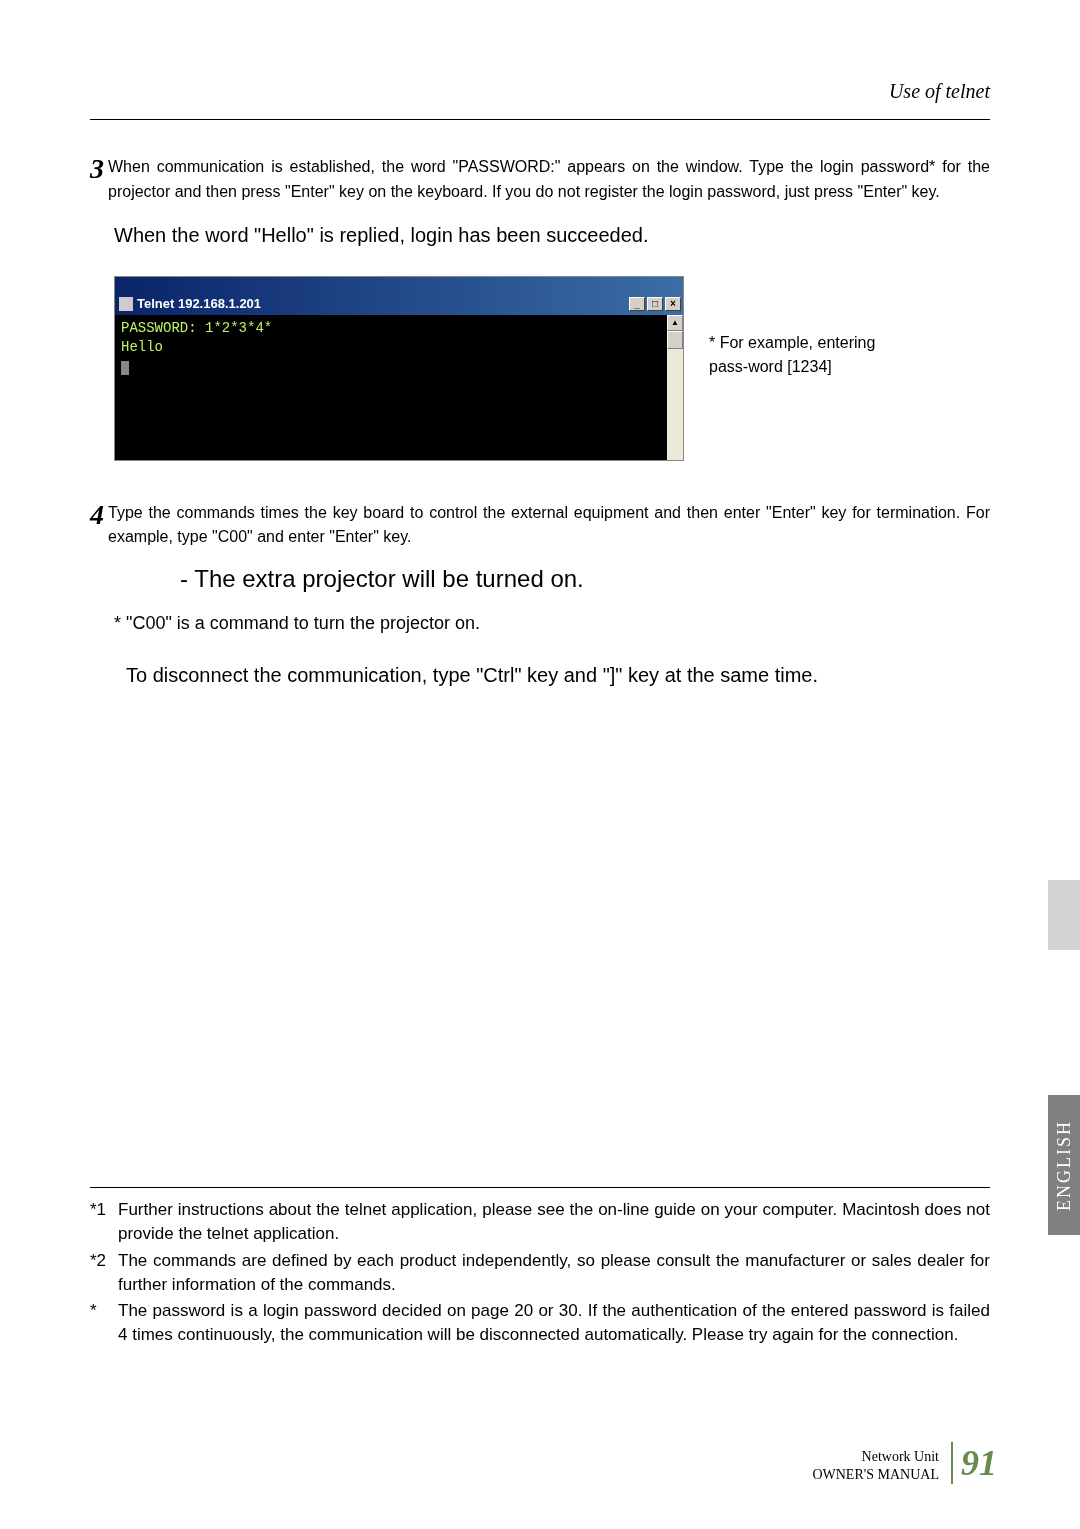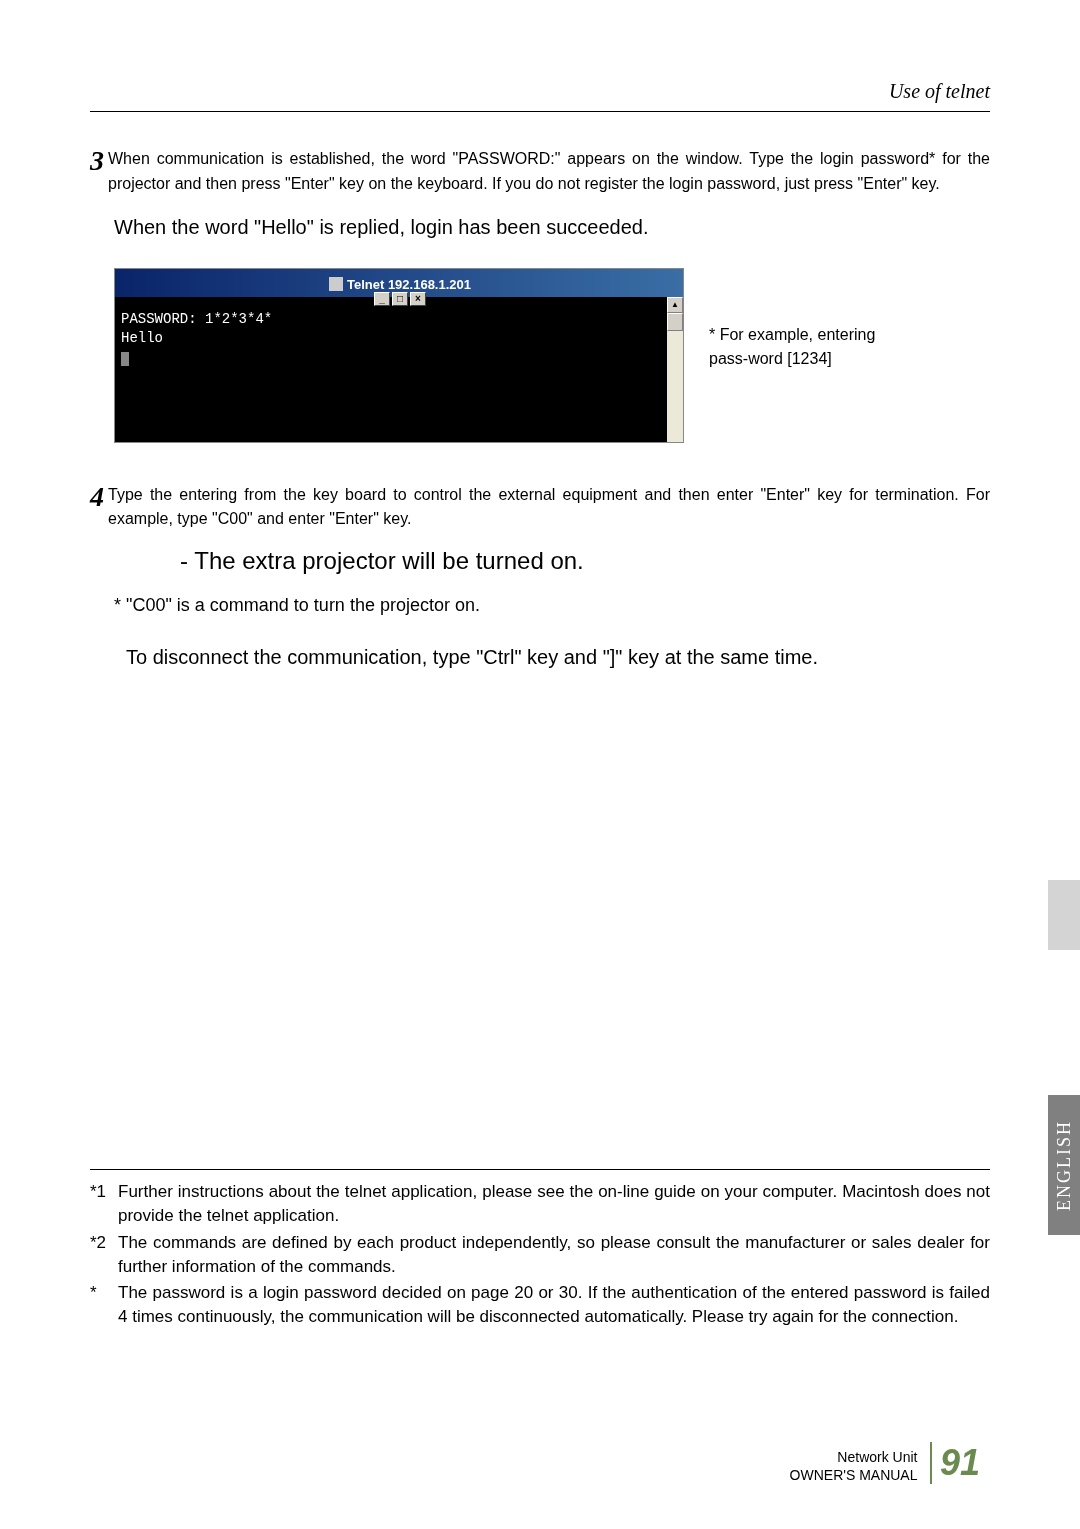--- a/index.html
+++ b/index.html
@@ -9,21 +9,21 @@
       background: #fff;
       font-family: Arial, sans-serif;
       position: relative;
       padding: 80px 90px 60px 90px;
     }
     .header-section {
       text-align: right;
       font-style: italic;
       font-family: Georgia, serif;
       font-size: 20px;
-      padding-bottom: 8px;
+      padding-bottom: 16px;
       border-bottom: 1.5px solid #000;
       margin-bottom: 35px;
     }
     .step {
       display: flex;
       align-items: flex-start;
       margin-bottom: 15px;
     }
     .step-num {
       font-family: Georgia, 'Times New Roman', serif;
@@ -54,26 +54,25 @@
     .telnet-window {
       width: 570px;
       border: 1px solid #888;
     }
     .telnet-titlebar {
       background: linear-gradient(to right, #0a246a, #3a6ea5);
       color: #fff;
       display: flex;
       align-items: center;
       justify-content: space-between;
-      padding: 8px 2px 2px 4px;
+      padding: 18px 2px 2px 4px;
       font-size: 13px;
       font-weight: bold;
       font-family: Tahoma, Arial, sans-serif;
-      height: 28px;
-      flex-direction: column;
+      height: 38px;
     }
     .titlebar-left {
       display: flex;
       align-items: center;
       gap: 4px;
     }
     .telnet-icon {
       width: 14px;
       height: 14px;
       background: #ccc;
@@ -99,24 +98,24 @@
       font-family: Arial;
       line-height: 1;
     }
     .telnet-body-wrap {
       display: flex;
       background: #000;
       height: 145px;
     }
     .telnet-body {
       flex: 1;
-      color: #ffffff;
+      color: #bef264;
       font-family: 'Courier New', monospace;
       font-size: 14px;
-      padding: 13px 6px;
+      padding: 4px 6px;
       line-height: 1.4;
       white-space: pre;
     }
     .telnet-scroll {
       width: 16px;
       background: #d4d0c8;
       display: flex;
       flex-direction: column;
     }
     .scroll-btn {
@@ -204,23 +203,23 @@
       top: 1095px;
       height: 140px;
     }
     .side-tab span {
       writing-mode: vertical-rl;
       transform: rotate(180deg);
     }
     .page-footer {
       position: absolute;
       bottom: 45px;
-      right: 100px;
+      right: 83px;
       text-align: right;
-      font-family: Liberation Sans, sans-serif;
+      font-family: Liberation Serif, serif;
     }
     .page-footer-label {
       font-size: 14px;
       display: inline-block;
       text-align: right;
       line-height: 1.3;
       vertical-align: bottom;
       margin-right: 8px;
     }
     .page-num-wrap {
@@ -278,21 +277,21 @@
         <div class="scroll-thumb"></div>
         <div class="scroll-track"></div>
       </div>
     </div>
   </div>
   <div class="telnet-note">* For example, entering pass-word [1234]</div>
 </div>
 
 <div class="step">
   <span class="step-num">4</span>
-  <span class="step-text">Type the entering from the key board to control the external equipment and then enter "Enter" key for termination. For example, type "C00" and enter "Enter" key.</span>
+  <span class="step-text">Type the commands times the key board to control the external equipment and then enter "Enter" key for termination. For example, type "C00" and enter "Enter" key.</span>
 </div>
 <div class="sub-point">- The extra projector will be turned on.</div>
 <div class="small-note">* "C00" is a command to turn the projector on.</div>
 
 <div class="disconnect-text">To disconnect the communication, type "Ctrl" key and "]" key at the same time.</div>
 
 <div class="footer-notes">
   <div class="fnote">
     <span class="fnote-mark">*1</span>
     <span class="fnote-text">Further instructions about the telnet application, please see the on-line guide on your computer. Macintosh does not provide the telnet application.</span>

